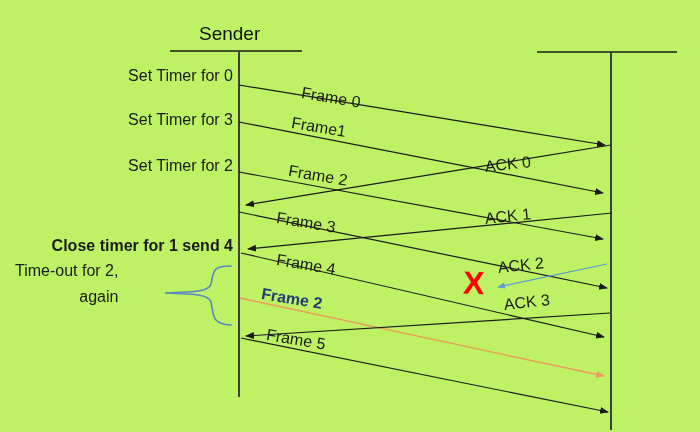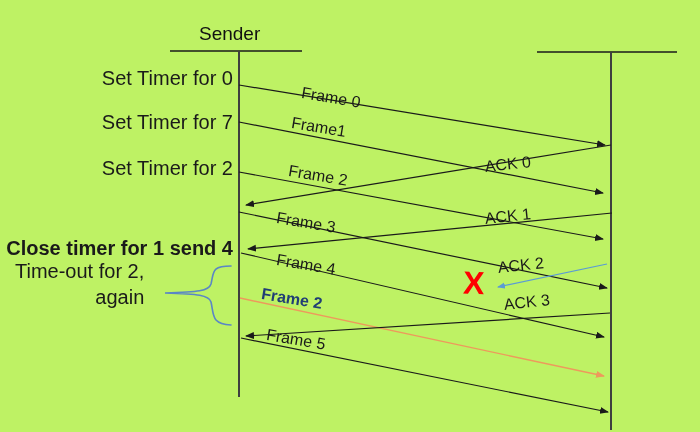--- a/index.html
+++ b/index.html
@@ -11,21 +11,21 @@
     position:relative;
     width:700px;height:432px;
     background:#bef264;
     overflow:hidden;
   }
   .svg-layer{position:absolute;left:0;top:0;width:700px;height:432px;}
   .label{
     position:absolute;
     color:#1a1a1a;
     white-space:nowrap;
-    font-size:20px;
+    font-size:16px;
     line-height:1.1;
   }
   .title{
     font-size:19px;
     color:#111;
   }
   .left-label{
     right:467px;
     text-align:right;
   }
@@ -87,21 +87,21 @@
     <line x1="610" y1="313" x2="246" y2="336" stroke="#1a1a1a" stroke-width="1.2" marker-end="url(#arrowBlack)"></line>
 
     <line x1="607" y1="264" x2="498" y2="287" stroke="#5B9BD5" stroke-width="1.2" marker-end="url(#arrowBlue)"></line>
 
     <path d="M 231,266 C 211,266 214,272 211,284 C 209,291 198,292 165,293 C 198,294 209,295 211,302 C 214,315 211,324 231,325" fill="none" stroke="#5B87C5" stroke-width="1.6" stroke-linecap="round"></path>
   </svg>
 
   <div class="label title" style="left:199px;top:24px;">Sender</div>
 
   <div class="label left-label" style="top:67px;">Set Timer for 0</div>
-  <div class="label left-label" style="top:111px;">Set Timer for 7</div>
+  <div class="label left-label" style="top:111px;">Set Timer for 3</div>
   <div class="label left-label" style="top:157px;">Set Timer for 2</div>
   <div class="label left-label" style="top:237px;font-weight:bold;">Close timer for 1 send 4</div>
 
   <div class="label timeout-note">
     <div>Time-out for 2,</div>
     <div>again</div>
   </div>
 
   <div class="label msg frame-msg" style="left:303px;top:84px;">Frame 0</div>
   <div class="label msg frame-msg" style="left:293px;top:114px;">Frame1</div>

